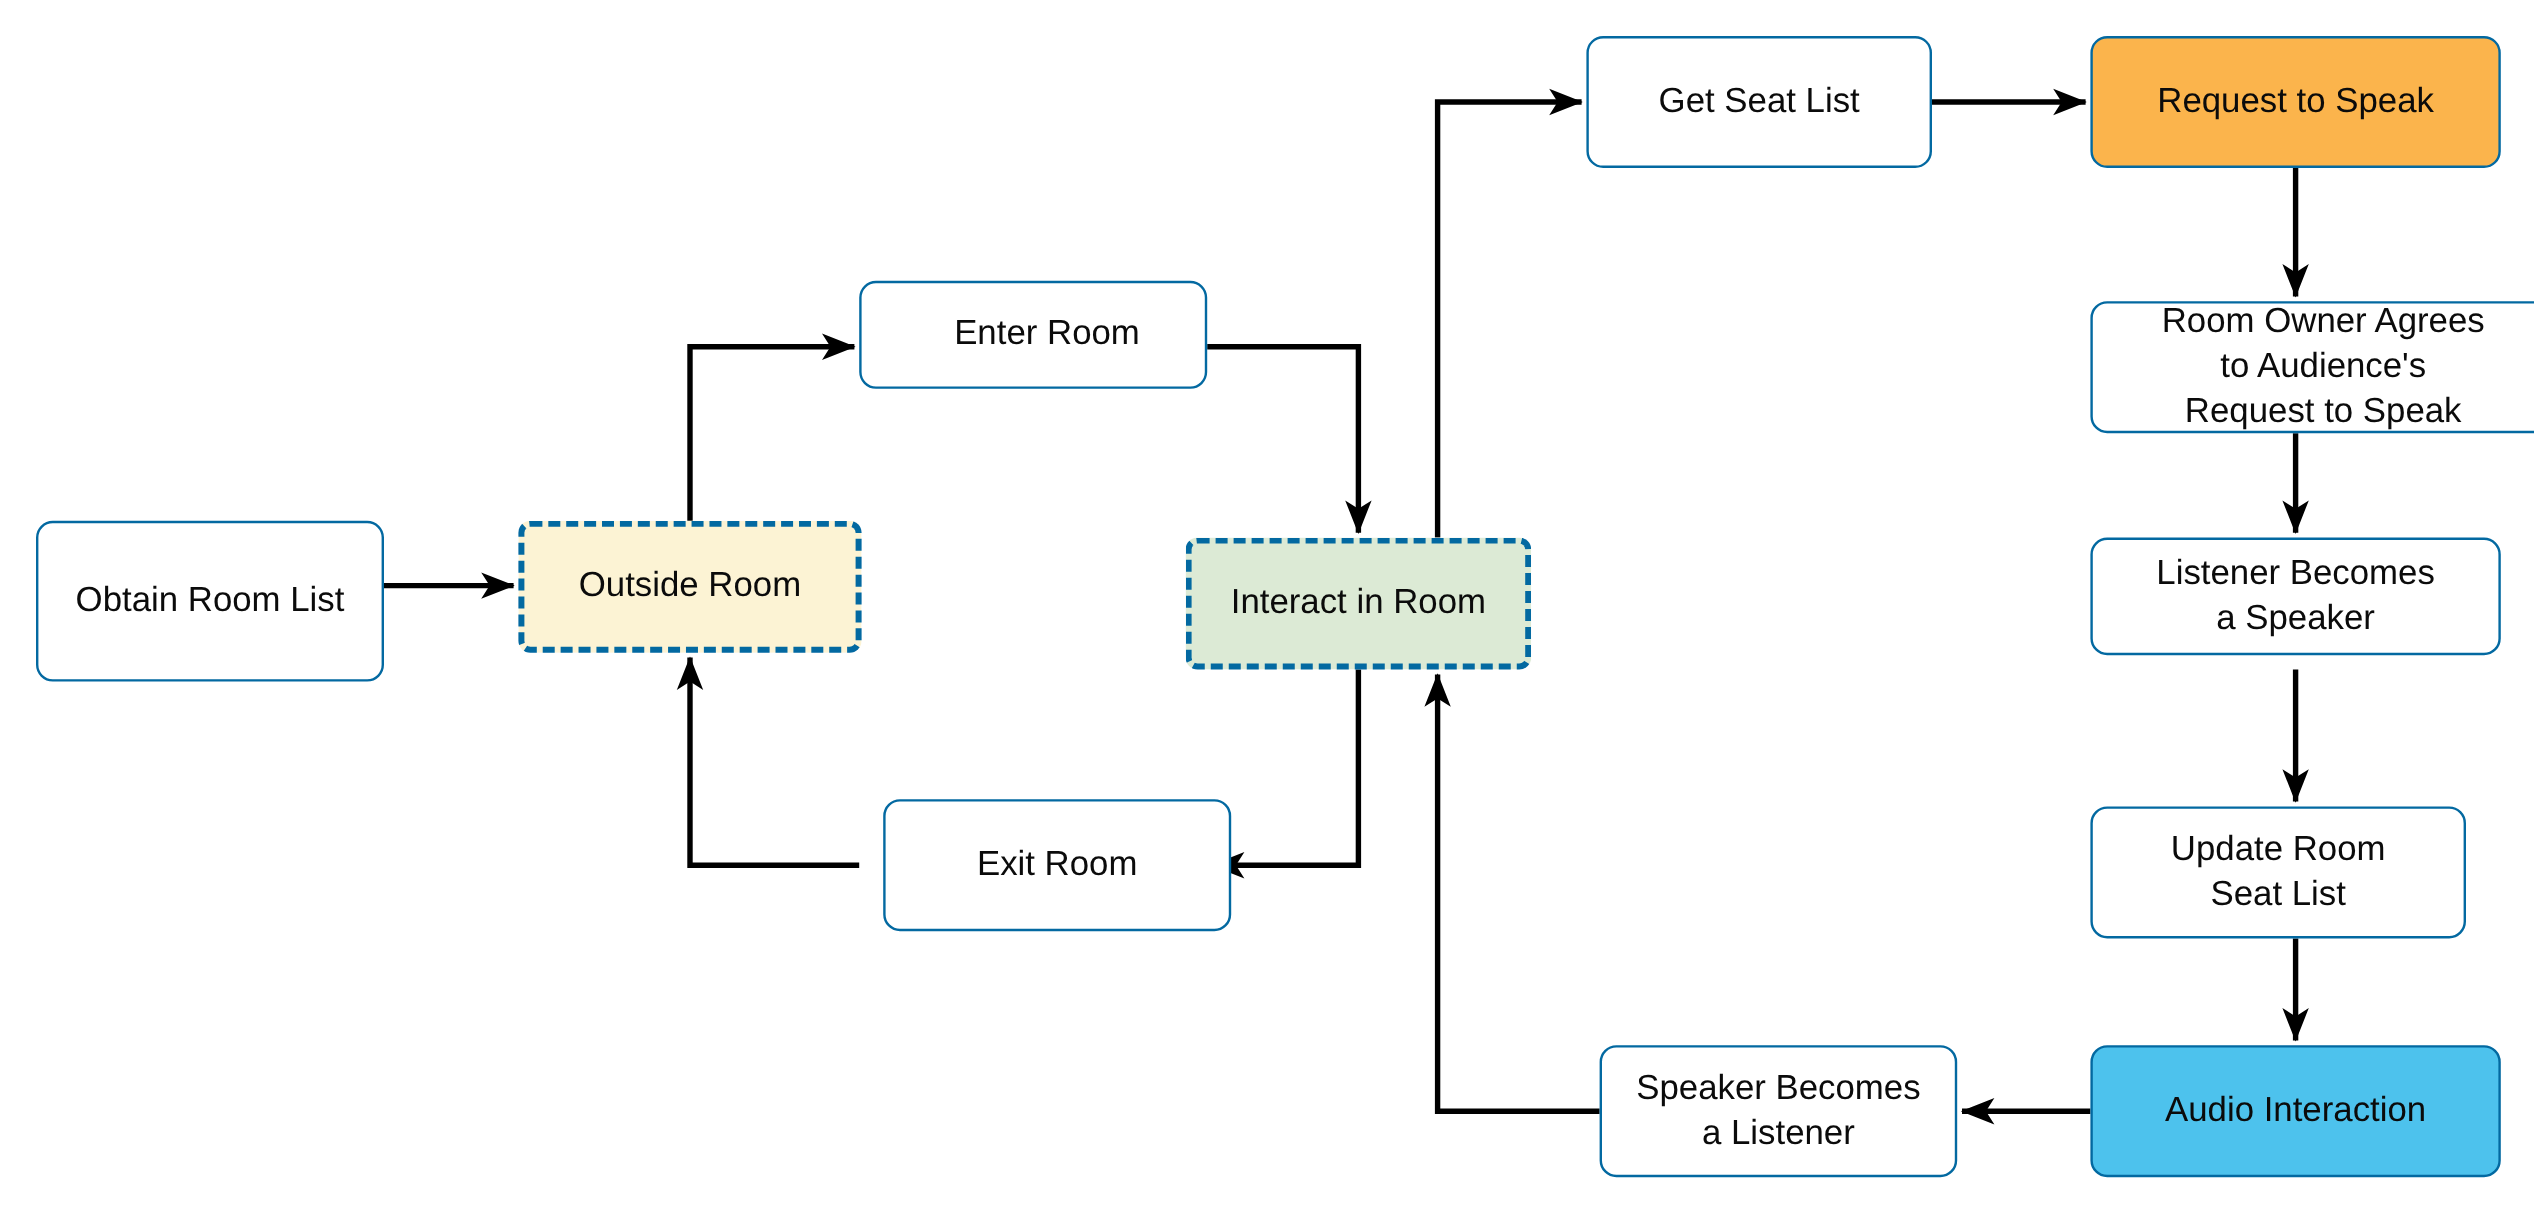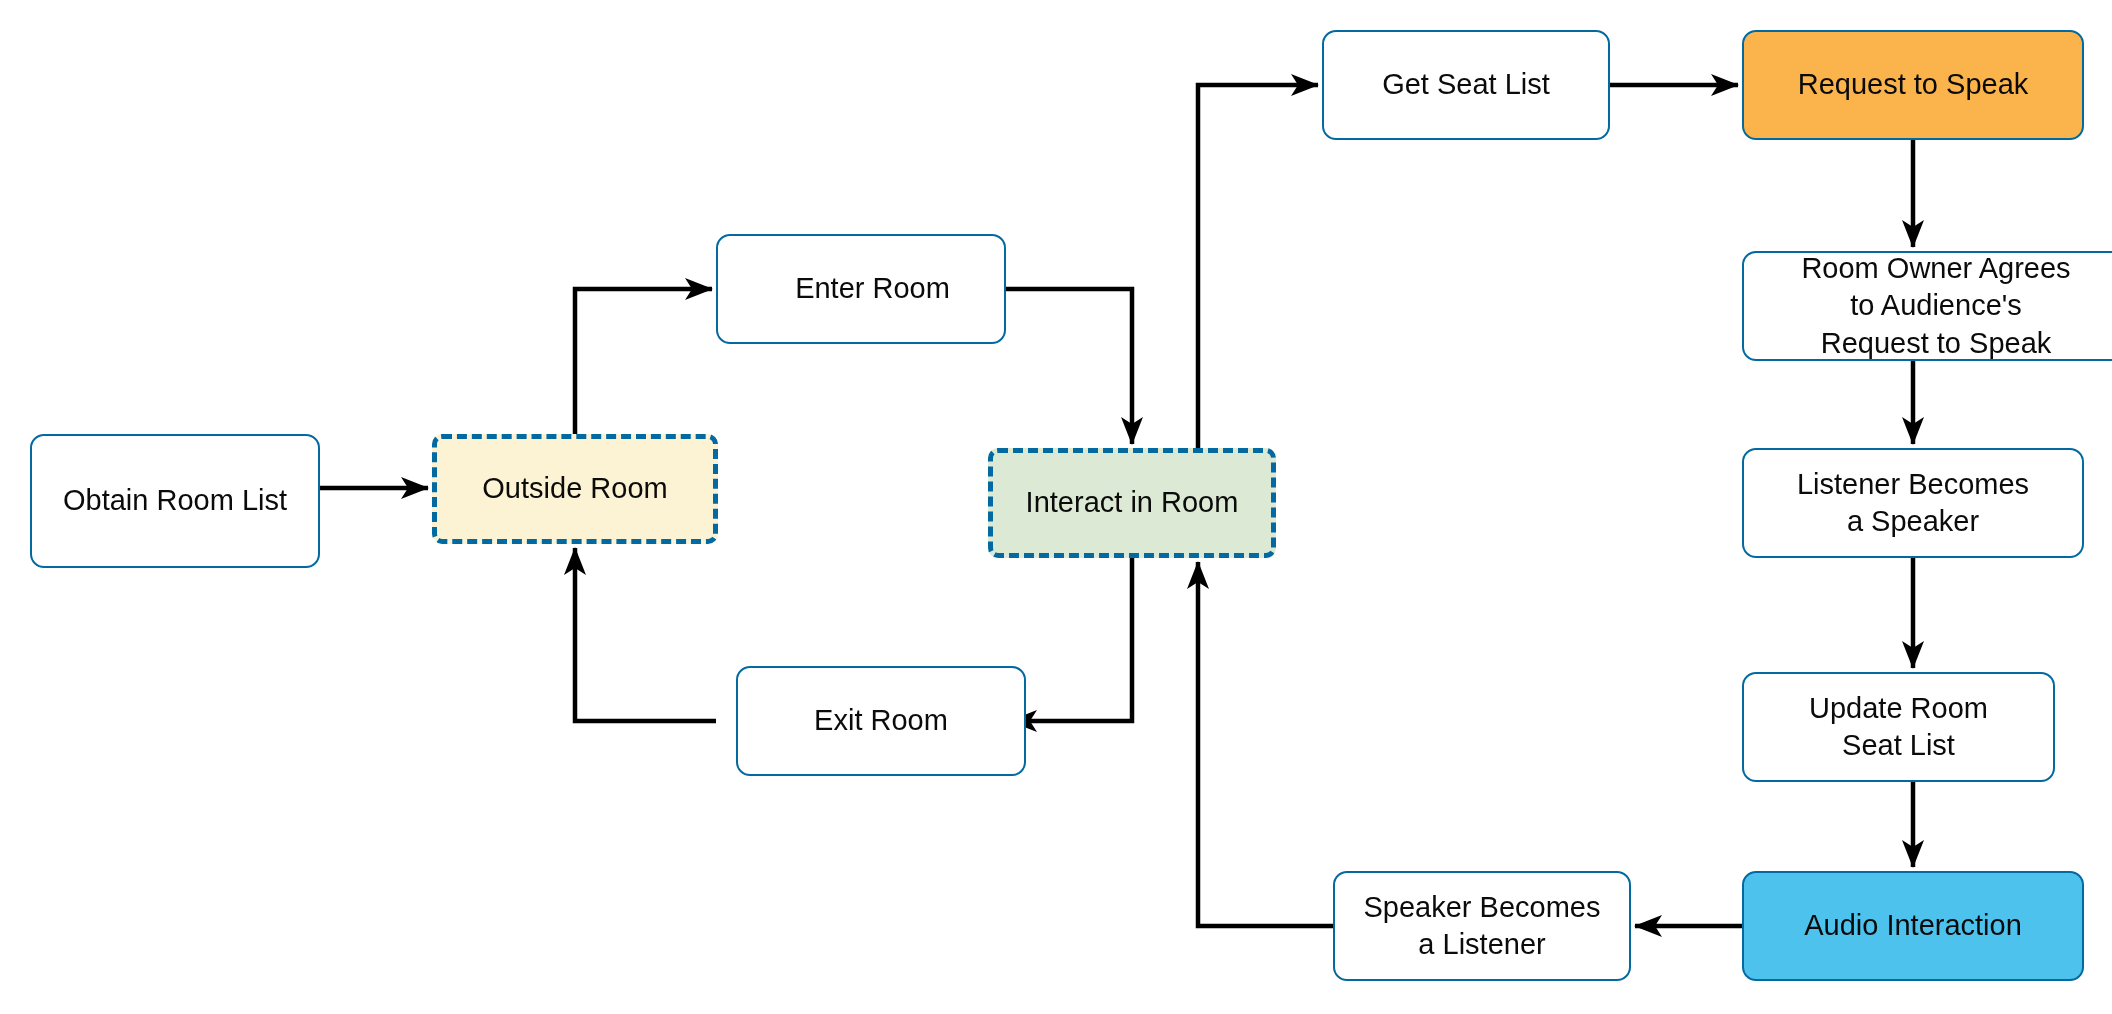--- a/index.html
+++ b/index.html
@@ -75,21 +75,21 @@
   </svg>
 
   <div class="node" style="left: 30px; top: 434px; width: 290px; height: 134px; background-color: rgb(255, 255, 255);">
     <span class="label">Obtain Room List</span>
   </div>
 
   <div class="node dashed" style="left: 432px; top: 434px; width: 286px; height: 110px; background-color: rgb(252, 243, 212);">
     <span class="label">Outside Room</span>
   </div>
 
-  <div class="node" style="left: 716px; top: 234px; width: 290px; height: 110px; background-color: rgb(255, 255, 255); padding-left: 23px;">
+  <div class="node" style="left: 716px; top: 234px; width: 290px; height: 90px; background-color: rgb(255, 255, 255); padding-left: 23px;">
     <span class="label">Enter Room</span>
   </div>
 
   <div class="node dashed" style="left: 988px; top: 448px; width: 288px; height: 110px; background-color: rgb(220, 234, 213);">
     <span class="label">Interact in Room</span>
   </div>
 
   <div class="node" style="left: 716px; top: 666px; width: 290px; height: 110px; background-color: rgb(255, 255, 255); margin-left: 20px;">
     <span class="label">Exit Room</span>
   </div>
@@ -101,21 +101,21 @@
   <div class="node" style="left: 1742px; top: 30px; width: 342px; height: 110px; background-color: rgb(251, 180, 76);">
     <span class="label">Request to Speak</span>
   </div>
 
   <div class="node" style="left: 1742px; top: 251px; width: 388px; height: 110px; background-color: rgb(255, 255, 255);">
     <span class="label">Room Owner Agrees
 to Audience's
 Request to Speak</span>
   </div>
 
-  <div class="node" style="left: 1742px; top: 448px; width: 342px; height: 110px; background-color: rgb(255, 255, 255);">
+  <div class="node" style="left: 1742px; top: 448px; width: 342px; height: 98px; background-color: rgb(255, 255, 255);">
     <span class="label">Listener Becomes
 a Speaker</span>
   </div>
 
   <div class="node" style="left: 1742px; top: 672px; width: 313px; height: 110px; background-color: rgb(255, 255, 255);">
     <span class="label">Update Room
 Seat List</span>
   </div>
 
   <div class="node" style="left: 1742px; top: 871px; width: 342px; height: 110px; background-color: rgb(77, 194, 237);">

